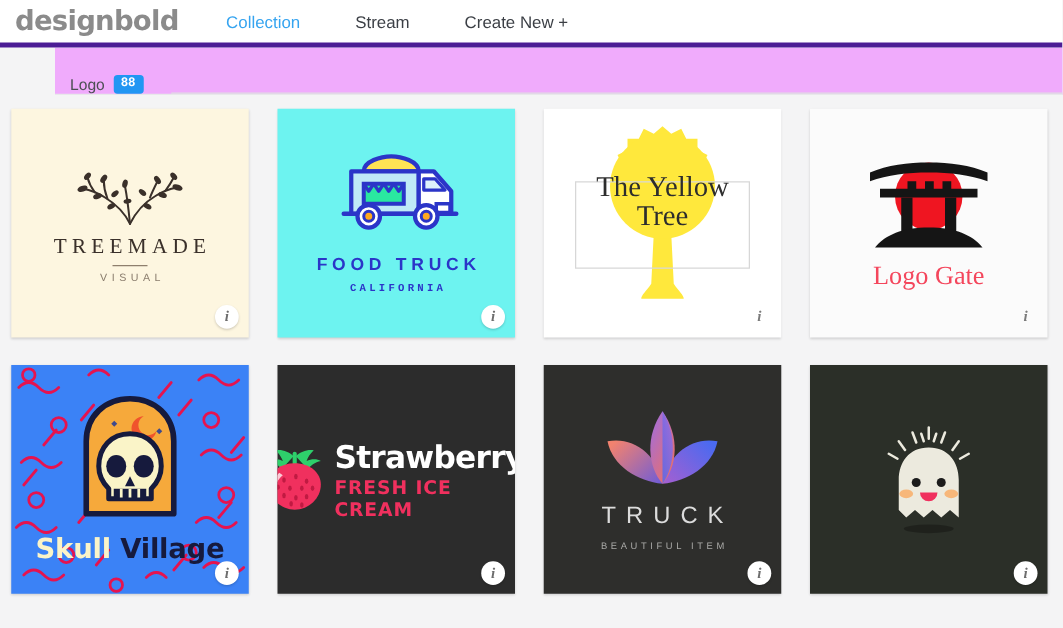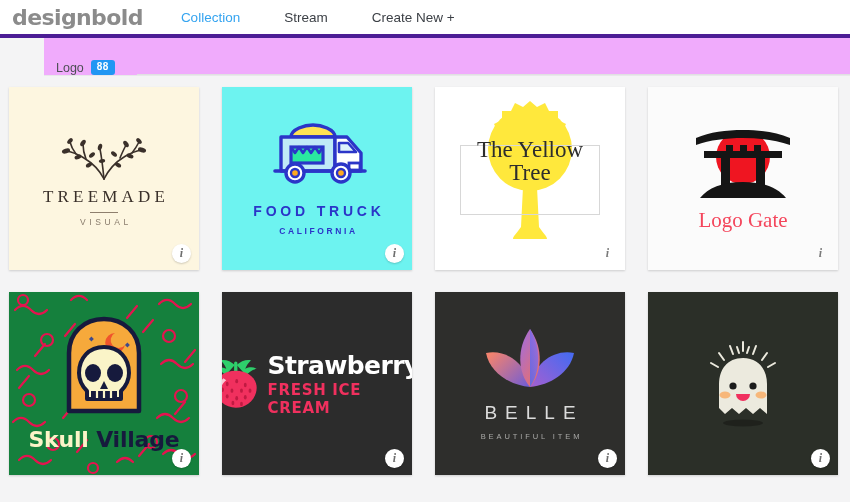--- a/index.html
+++ b/index.html
@@ -108,21 +108,21 @@
   
   .c-truck { background: #6df3f0; }
   .ft-name {
     margin-top: 14px;
     font-size: 14px; font-weight: 700;
     letter-spacing: 3.8px; color: #2b35c8; text-indent: 4px;
   }
   .ft-sub {
     margin-top: 7px;
     font-size: 8.5px; font-weight: 700;
-    letter-spacing: 2.6px; color: #2b35c8; text-indent: 3px;
+    letter-spacing: 2.6px; color: #2b35c8; text-indent: 3px; font-family: Liberation Mono, monospace;
   }
 
   
   .c-yellow { background: #ffffff; }
   .yt-stage { position: relative; width: 190px; height: 183px; }
   .yt-frame {
     position: absolute; left: 25px; top: 58px;
     width: 140px; height: 70px;
     border: 1px solid #d7d7d7; z-index: 3;
   }
@@ -136,21 +136,21 @@
   .yt-l2 { font-size: 23px; }
 
   
   .c-japan { background: #fbfbfb; }
   .jg-name {
     font-family: "Liberation Serif", serif;
     font-size: 21px; color: #f4465c; margin-top: 4px;
   }
 
   
-  .c-skull { background: #15803d; text-align: center; }
+  .c-skull { background: #3b82f6; text-align: center; }
   .sv-name {
     margin-top: 12px;
     font-size: 22px; font-weight: 800; letter-spacing: -0.2px;
     font-family: "DejaVu Sans", sans-serif;
   }
   .sv-a { color: #fbf4c8; }
   .sv-b { color: #161a3d; }
 
   
   .c-straw { background: #2c2c2c; }
@@ -397,21 +397,21 @@
         <linearGradient id="gC2" x1="0.9" y1="0" x2="0.1" y2="1">
           <stop offset="0" stop-color="#9b6ce0"></stop>
             <stop offset="1" stop-color="#5468ee"></stop>
         </linearGradient>
       </defs>
       <path d="M48 60 C28 58 8 46 4 26 C24 22 44 36 48 60 Z" fill="url(#gL)"></path>
       <path d="M48 60 C68 58 88 46 92 26 C72 22 52 36 48 60 Z" fill="url(#gR)"></path>
       <path d="M48 60 C36 46 34 22 48 2 C62 22 60 46 48 60 Z" fill="url(#gC1)"></path>
       <path d="M48 60 C58 46 60 22 48 2 C48 24 48 44 48 60 Z" fill="url(#gC2)" opacity="0.85"></path>
     </svg>
-    <div class="bl-name">BELLE</div>
+    <div class="bl-name">TRUCK</div>
     <div class="bl-sub">BEAUTIFUL ITEM</div>
     <div class="info-btn">i</div>
   </div>
 
   <div class="card c-ghost">
     <svg width="92" height="92" viewBox="0 0 92 92">
       <g stroke="#eceade" stroke-width="2" stroke-linecap="round">
         <path d="M46 4 v9"></path>
           <path d="M33 8 l3 8"></path>
           <path d="M59 8 l-3 8"></path>

